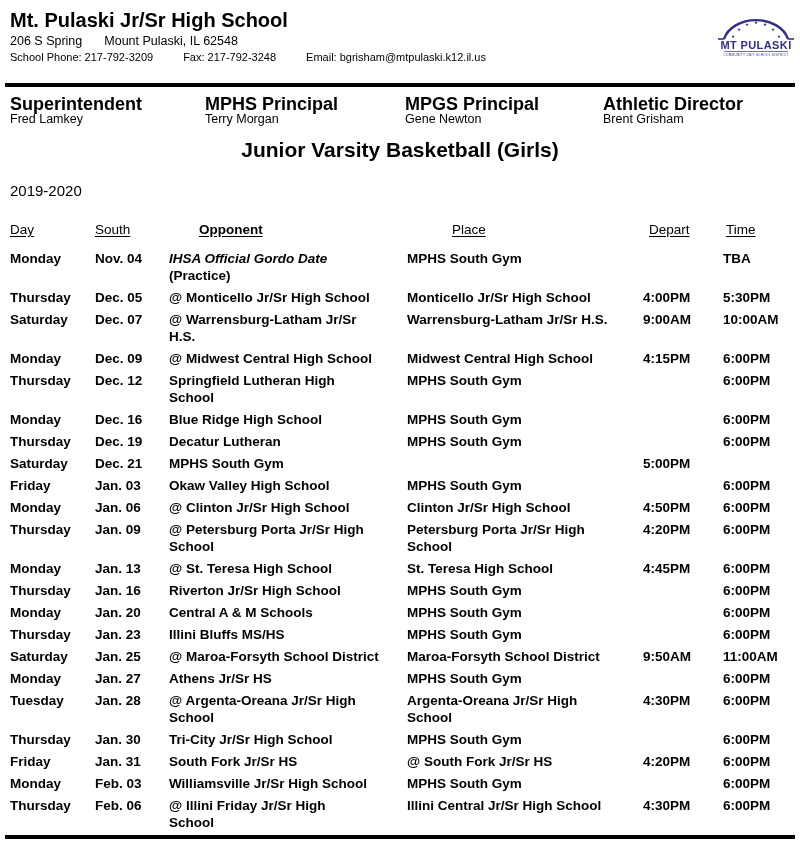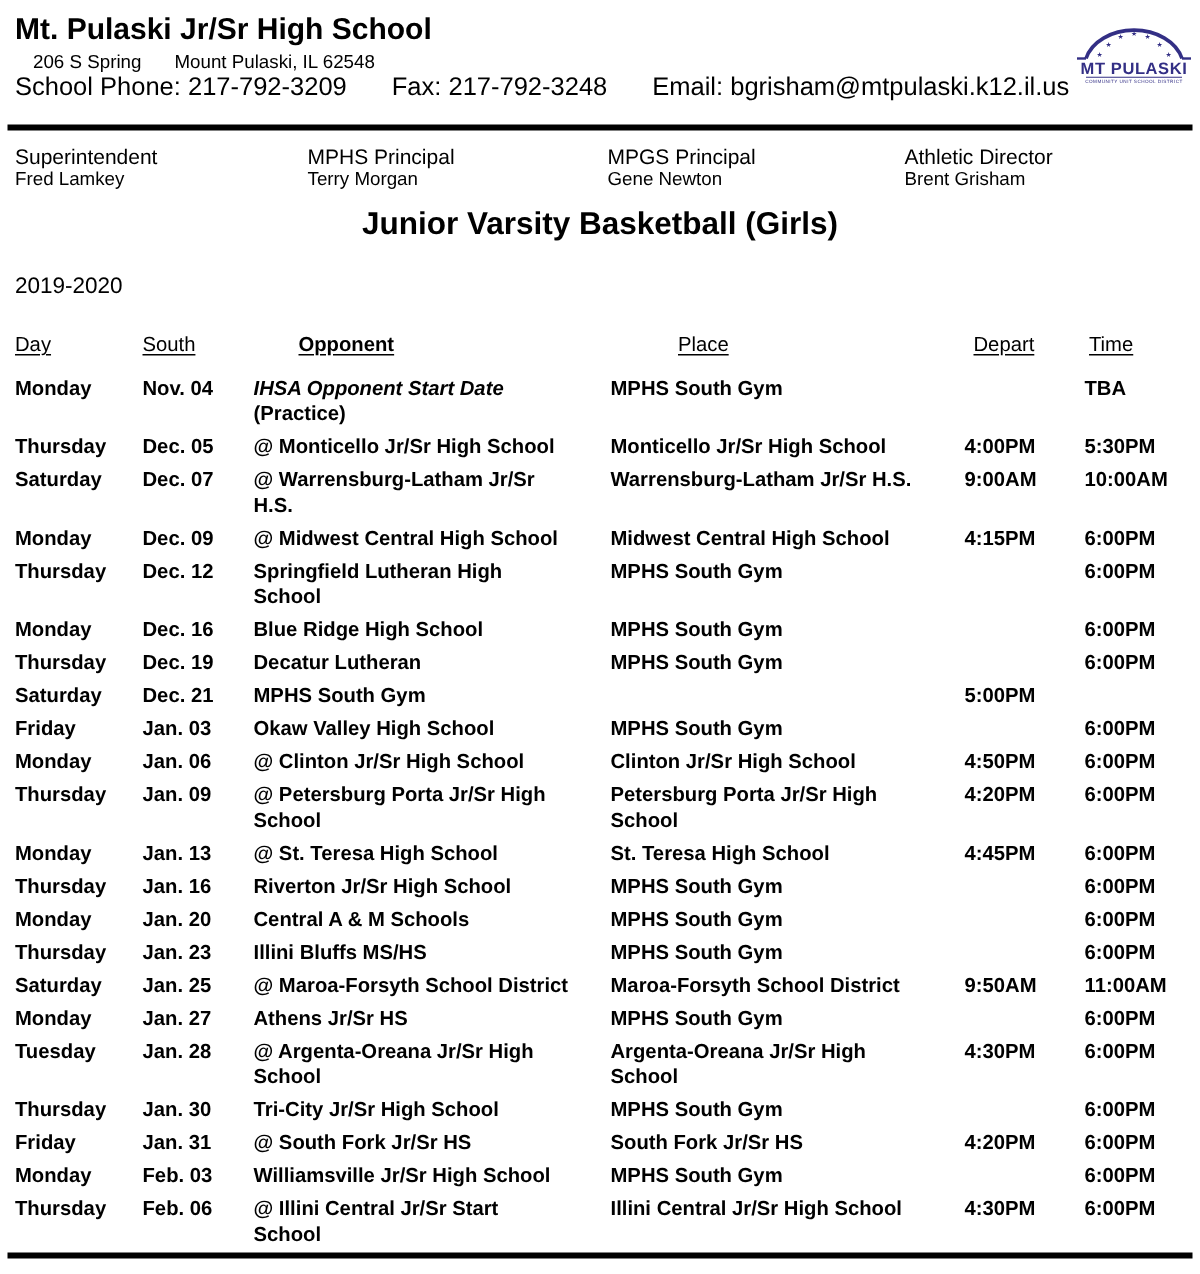--- a/index.html
+++ b/index.html
@@ -1,32 +1,32 @@
 <!DOCTYPE html>
 <html><head>
 <meta charset="utf-8">
 <style>
   html,body{margin:0;padding:0;background:#fff;}
   body{width:800px;height:849px;font-family:"Liberation Sans",sans-serif;color:#000;position:relative;overflow:hidden;}
   .page{position:relative;width:800px;height:725px;padding:8px 10px 0;box-sizing:border-box;}
 
   
   .school-name{font-size:20px;font-weight:bold;line-height:24px;margin:0;}
-  .addr-line{font-size:12.5px;line-height:15px;margin-top:2px;margin-left:12px;}
+  .addr-line{font-size:12.5px;line-height:15px;margin-top:2px;}
   .addr-line .seg{margin-right:22px;}
-  .contact-line{font-size:17px;line-height:15px;margin-top:1px;}
+  .contact-line{font-size:11px;line-height:15px;margin-top:1px;}
   .contact-line .seg{margin-right:30px;}
   .logo{position:absolute;top:12px;right:6px;width:76px;height:46px;}
 
   .rule{height:4px;background:#000;margin:18px -5px 0;}
   .rule-bottom{position:absolute;top:835px;left:5px;right:5px;height:4px;background:#000;}
 
   
   .staff{display:grid;grid-template-columns:195px 200px 198px 1fr;margin-top:10px;}
-  .staff-title{font-size:14px;font-weight:normal;line-height:15px;}
+  .staff-title{font-size:18px;font-weight:bold;line-height:15px;}
   .staff-name{font-size:12.5px;line-height:15px;}
 
   
   .doc-title{text-align:center;font-size:21px;font-weight:bold;line-height:25px;margin-top:10px;}
   .doc-season{text-align:left;font-size:15px;line-height:21px;margin-top:18px;}
 
   
   .grid{display:grid;grid-template-columns:85px 74px 238px 236px 80px 1fr;align-items:start;}
   .thead{margin-top:20px;font-size:13.5px;line-height:17px;}
   .th{text-decoration:underline;text-underline-offset:2px;}
@@ -103,21 +103,21 @@
     <div><span class="th" style="margin-left:45px;display:inline-block;">Place</span></div>
     <div class="th depart">Depart</div>
     <div class="th time">Time</div>
   </div>
 
   <div class="tbody">
     <div class="grid tr">
       <div class="td">Monday</div>
       <div class="td">Nov. 04</div>
       <div class="td">
-          <span class="line italic">IHSA Opponent Start Date</span>
+          <span class="line italic">IHSA Official Gordo Date</span>
           <span class="line">(Practice)</span>
         </div>
       <div class="td">
           <span class="line">MPHS South Gym</span>
         </div>
       <div class="td"></div>
       <div class="td">TBA</div>
     </div>
 
     <div class="grid tr">
@@ -354,25 +354,25 @@
           <span class="line">MPHS South Gym</span>
         </div>
       <div class="td"></div>
       <div class="td">6:00PM</div>
     </div>
 
     <div class="grid tr">
       <div class="td">Friday</div>
       <div class="td">Jan. 31</div>
       <div class="td">
+          <span class="line">South Fork Jr/Sr HS</span>
+        </div>
+      <div class="td">
           <span class="line">@ South Fork Jr/Sr HS</span>
         </div>
-      <div class="td">
-          <span class="line">South Fork Jr/Sr HS</span>
-        </div>
       <div class="td">4:20PM</div>
       <div class="td">6:00PM</div>
     </div>
 
     <div class="grid tr">
       <div class="td">Monday</div>
       <div class="td">Feb. 03</div>
       <div class="td">
           <span class="line">Williamsville Jr/Sr High School</span>
         </div>
@@ -380,21 +380,21 @@
           <span class="line">MPHS South Gym</span>
         </div>
       <div class="td"></div>
       <div class="td">6:00PM</div>
     </div>
 
     <div class="grid tr">
       <div class="td">Thursday</div>
       <div class="td">Feb. 06</div>
       <div class="td">
-          <span class="line">@ Illini Central Jr/Sr Start</span>
+          <span class="line">@ Illini Friday Jr/Sr High</span>
           <span class="line">School</span>
         </div>
       <div class="td">
           <span class="line">Illini Central Jr/Sr High School</span>
         </div>
       <div class="td">4:30PM</div>
       <div class="td">6:00PM</div>
     </div>
   </div>
 

